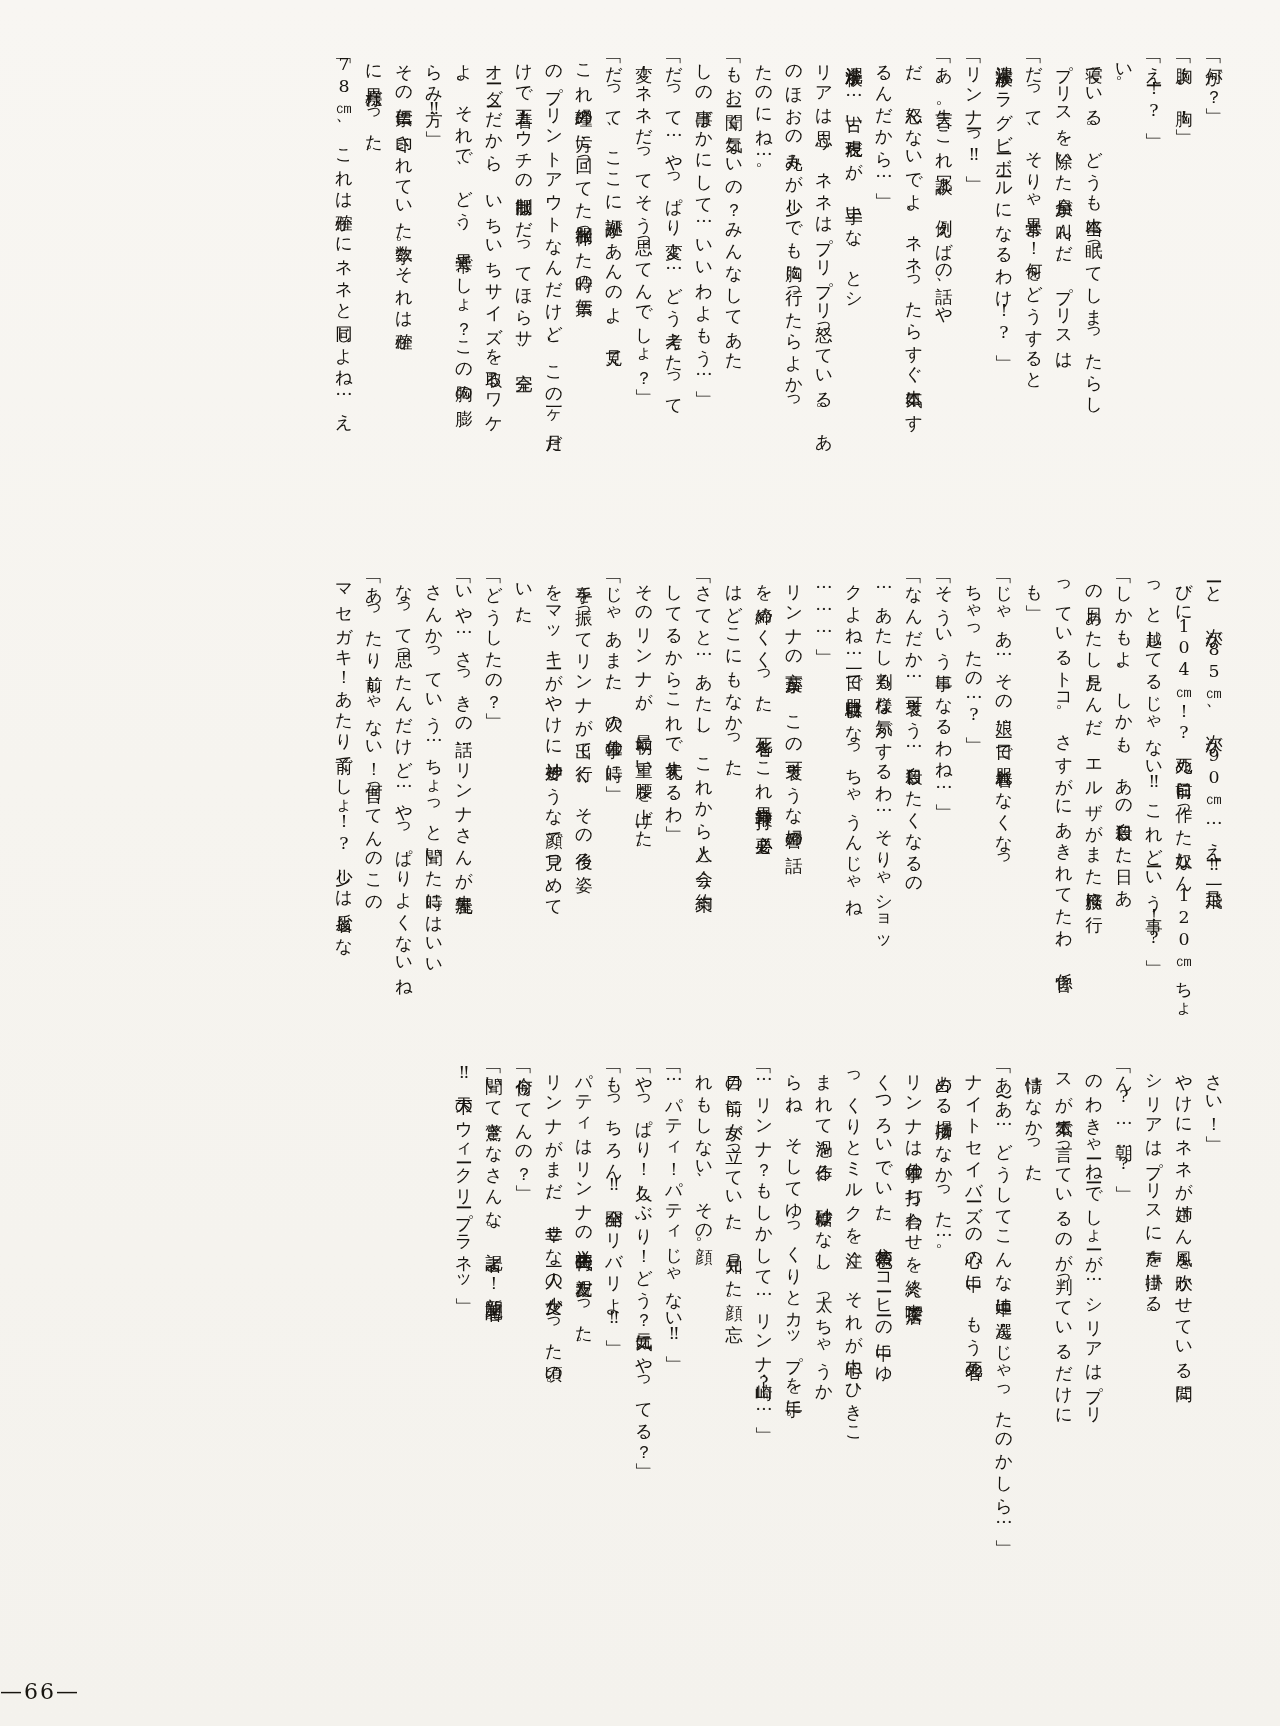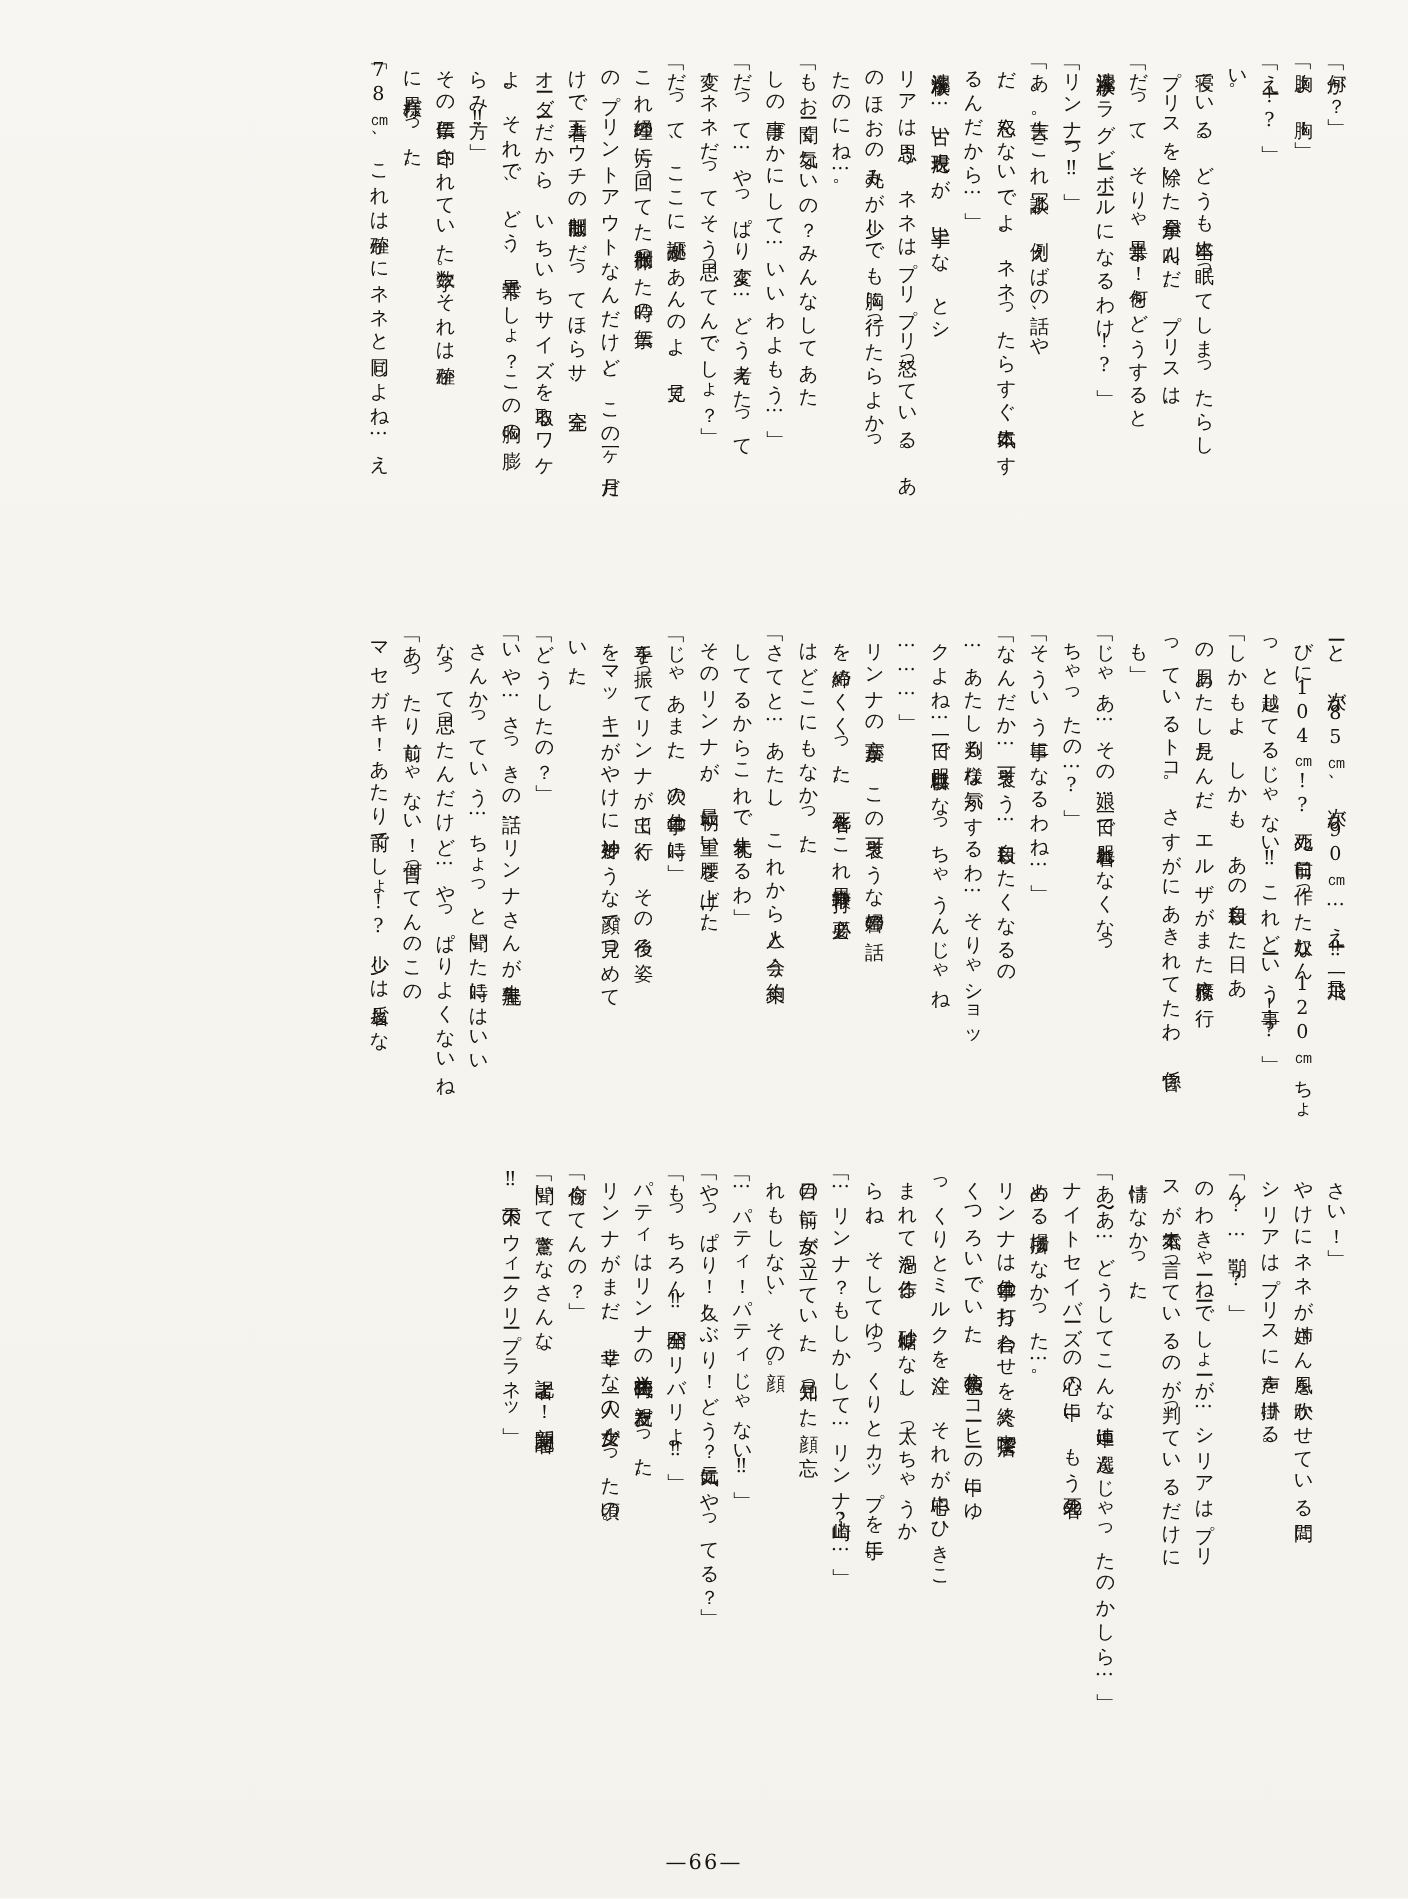--- a/index.html
+++ b/index.html
@@ -66,22 +66,21 @@
   .band-bot { top: 1010px; height: 500px; }
 
   .band .vcols {
     height: 100%;
   }
   .folio {
     position: absolute;
     left: 0;
     right: 0;
     bottom: 22px;
-    text-align: center;
-    font-size: 19px;
+    font-size: 22px;
     letter-spacing: 2px;
     font-family: "DejaVu Serif", "Liberation Serif", serif;
   }
   
   .vcol:nth-child(odd) { transform: translateY(0.4px); }
 </style>
 </head>
 <body>
 
 <div class="page">

